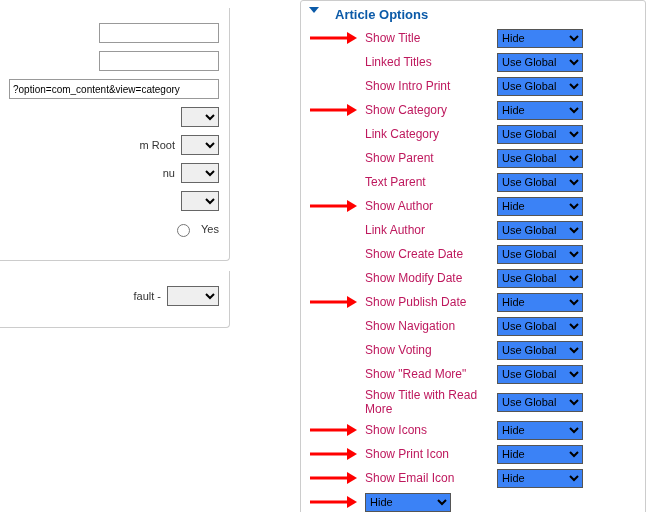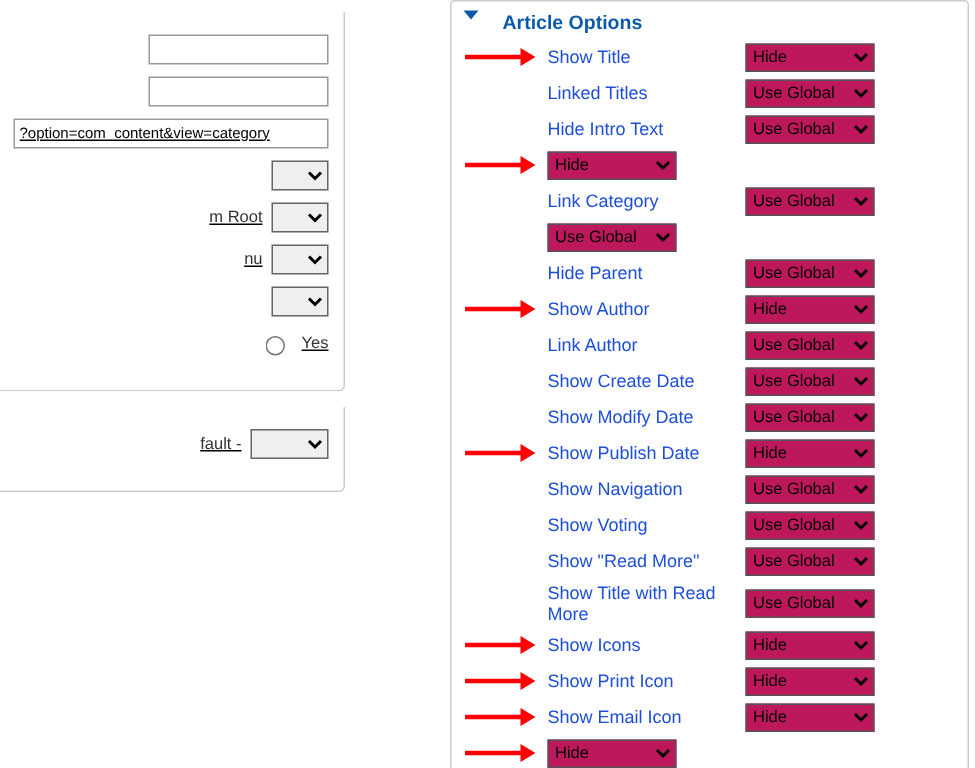--- a/index.html
+++ b/index.html
@@ -27,21 +27,20 @@
     border-radius: 0 0 4px 0;
     padding: 8px 10px 14px 0;
   }
   .left-row {
     display: flex;
     align-items: center;
     justify-content: flex-end;
     gap: 6px;
     margin: 6px 0;
     min-height: 22px;
-    text-decoration: underline;
   }
   .left-label {
     color: #333;
     font-size: 11px;
     white-space: nowrap;
   }
   .txt {
     border: 1px solid #999;
     height: 20px;
     font-size: 11px;
@@ -86,30 +85,30 @@
     border-top:6px solid #0b5aa8;
   }
   .opt-row {
     display:flex;
     align-items:center;
     padding: 2px 2px 2px 60px;
     min-height: 24px;
     position: relative;
   }
   .opt-label {
-    color: #1d4ed8;
+    color: #be185d;
     font-size: 12px;
     width: 132px;
     flex: 0 0 132px;
   }
   .opt-sel {
     border: 1px solid #555;
     height: 19px;
     font-size: 11px;
-    background: #be185d;
+    background: #3b82f6;
     width: 86px;
   }
   .arrow {
     position:absolute;
     left: 4px;
     top: 50%;
     transform: translateY(-50%);
   }
   .arrow svg { display:block; }
 </style>
@@ -170,41 +169,43 @@
           </svg>
         </span>
         <span class="opt-label">Show Title</span>
         <select class="opt-sel"><option>Hide</option></select>
       </div>
       <div class="opt-row">
         <span class="opt-label">Linked Titles</span>
         <select class="opt-sel"><option>Use Global</option></select>
       </div>
       <div class="opt-row">
-        <span class="opt-label">Hide Intro Text</span>
-        <select class="opt-sel"><option>Use Global</option></select>
-      </div>
-      <div class="opt-row">
-        <span class="arrow">
-          <svg width="48" height="14" viewBox="0 0 48 14">
-            <line x1="1" y1="7" x2="40" y2="7" stroke="#ff0000" stroke-width="3"></line>
-            <polygon points="38,1 48,7 38,13" fill="#ff0000"></polygon>
-          </svg>
-        </span>
+        <span class="opt-label">Show Intro Print</span>
+        <select class="opt-sel"><option>Use Global</option></select>
+      </div>
+      <div class="opt-row">
+        <span class="arrow">
+          <svg width="48" height="14" viewBox="0 0 48 14">
+            <line x1="1" y1="7" x2="40" y2="7" stroke="#ff0000" stroke-width="3"></line>
+            <polygon points="38,1 48,7 38,13" fill="#ff0000"></polygon>
+          </svg>
+        </span>
+        <span class="opt-label">Show Category</span>
         <select class="opt-sel"><option>Hide</option></select>
       </div>
       <div class="opt-row">
         <span class="opt-label">Link Category</span>
         <select class="opt-sel"><option>Use Global</option></select>
       </div>
       <div class="opt-row">
-        <select class="opt-sel"><option>Use Global</option></select>
-      </div>
-      <div class="opt-row">
-        <span class="opt-label">Hide Parent</span>
+        <span class="opt-label">Show Parent</span>
+        <select class="opt-sel"><option>Use Global</option></select>
+      </div>
+      <div class="opt-row">
+        <span class="opt-label">Text Parent</span>
         <select class="opt-sel"><option>Use Global</option></select>
       </div>
       <div class="opt-row">
         <span class="arrow">
           <svg width="48" height="14" viewBox="0 0 48 14">
             <line x1="1" y1="7" x2="40" y2="7" stroke="#ff0000" stroke-width="3"></line>
             <polygon points="38,1 48,7 38,13" fill="#ff0000"></polygon>
           </svg>
         </span>
         <span class="opt-label">Show Author</span>

